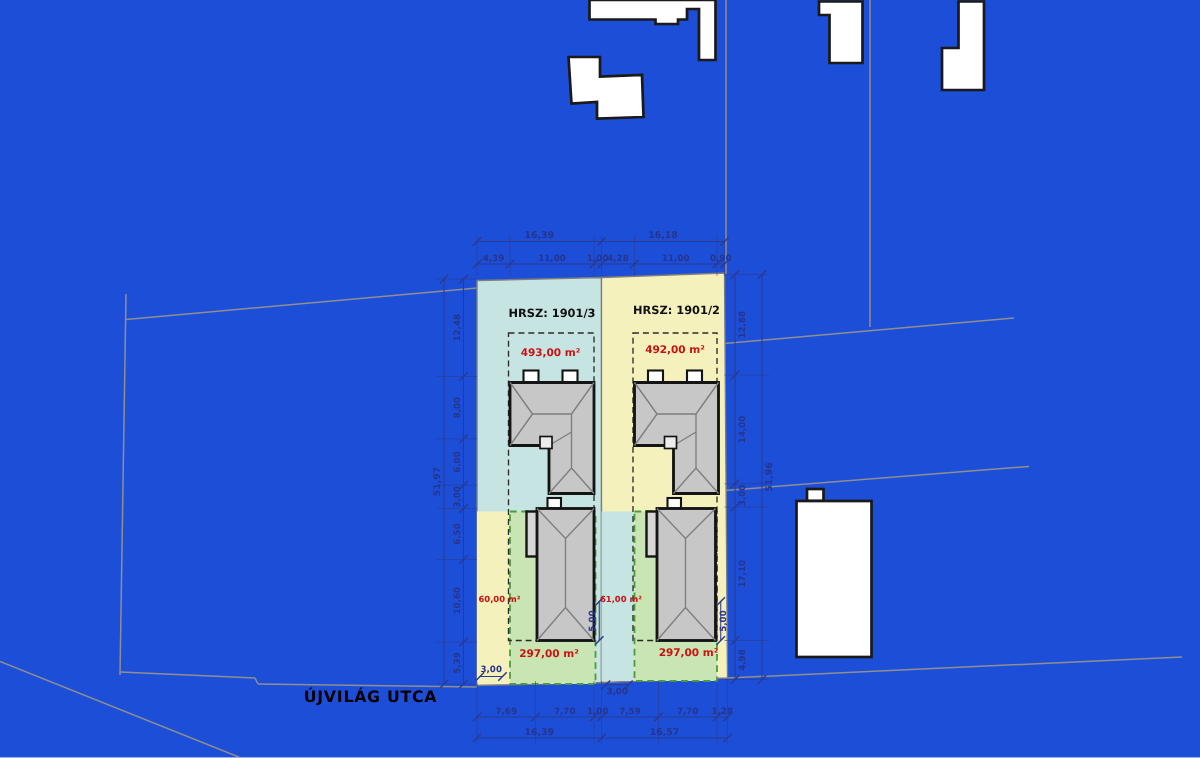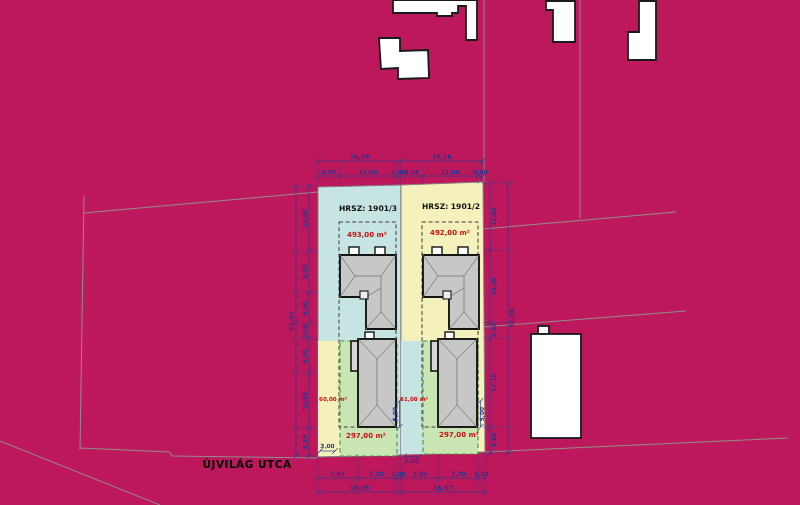--- a/index.html
+++ b/index.html
@@ -1,16 +1,16 @@
 <!DOCTYPE html>
 <html><head>
 <meta charset="utf-8">
 <style>
   html,body{margin:0;padding:0;background:#ffffff;}
-  .stage{position:relative;width:800px;height:505px;background:#be185d;overflow:hidden;
+  .stage{position:relative;width:800px;height:505px;background:#1d4ed8;overflow:hidden;
          font-family:"DejaVu Sans",sans-serif;}
   svg{position:absolute;left:0;top:0;}
 
   .ln-ctx{stroke:#8f8f8f;stroke-width:1;fill:none;}
   .ln-lot{stroke:#7d7d7d;stroke-width:0.9;}
   .bldg-n{fill:#ffffff;stroke:#1a1a1a;stroke-width:1.8;}
   .house{fill:#c7c7c7;stroke:#141414;stroke-width:1.9;}
   .ext{fill:#d6d6d6;stroke:#141414;stroke-width:1.6;}
   .roofln{stroke:#7e7e7e;stroke-width:0.9;fill:none;}
   .chim{fill:#fdfdfd;stroke:#141414;stroke-width:1.4;}

